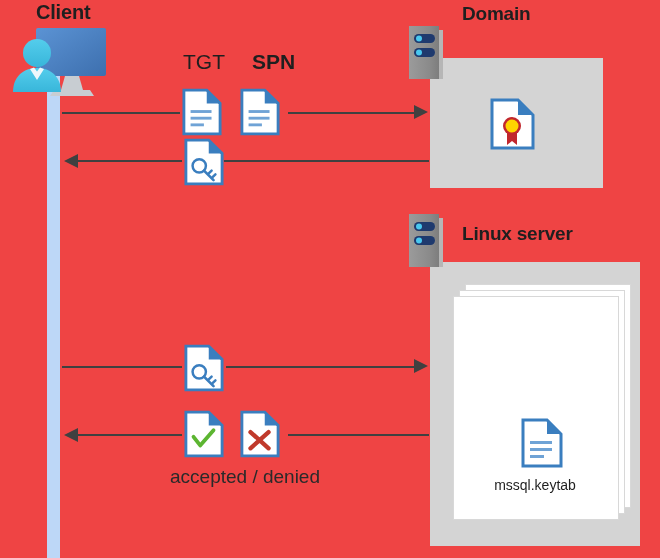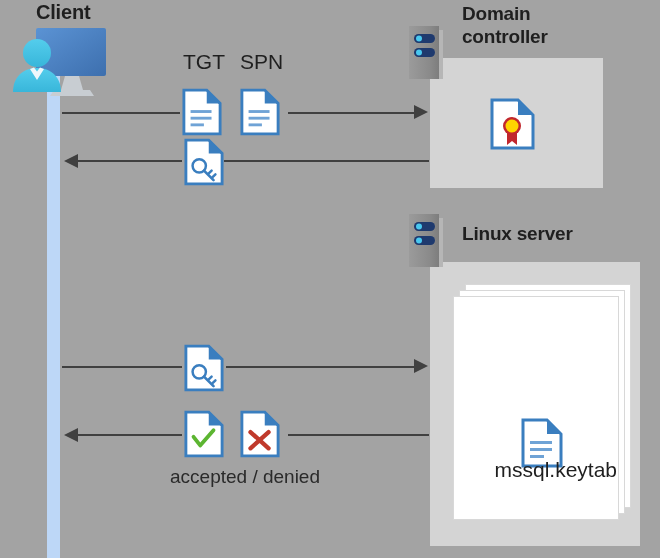--- a/index.html
+++ b/index.html
@@ -4,21 +4,21 @@
 <style>
   html, body {
     margin: 0;
     padding: 0;
     background: #ffffff;
   }
   #canvas {
     position: relative;
     width: 660px;
     height: 558px;
-    background: #a3a3a3;
+    background: #ef4444;
     font-family: "Liberation Sans", sans-serif;
     overflow: hidden;
   }
   .abs { position: absolute; }
 
   
   .title {
     font-weight: bold;
     color: #1f1f1f;
     font-size: 19px;
@@ -60,25 +60,25 @@
   .line {
     background: #404040;
     height: 2px;
   }
 
   .lbl {
     font-size: 21px;
     color: #1f1f1f;
   }
   #tgt-label { left: 183px; top: 50px; }
-  #spn-label { left: 240px; top: 50px; }
+  #spn-label { left: 252px; top: 50px; font-weight: bold; }
   #accepted-denied { left: 146px; top: 466px; font-size: 19px; color: #2a2a2a; margin-left: 24px; }
   #keytab-label {
-    top: 458px; left: 453px; width: 164px;
-    text-align: right; font-size: 21px; color: #1f1f1f;
+    top: 477px; left: 453px; width: 164px;
+    text-align: center; font-size: 14px; color: #1f1f1f;
   }
 </style>
 </head>
 <body>
 
 <div id="canvas">
 
   <div class="abs" id="client-lifeline"></div>
 
   <div class="abs" id="client-icon">
@@ -125,21 +125,20 @@
       <rect x="30" y="4" width="4" height="49" fill="#b6b6b6"></rect>
       <rect x="5" y="8" width="21" height="9" rx="4.5" fill="#1f3a6e"></rect>
       <circle cx="10" cy="12.5" r="3" fill="#49c8ef"></circle>
       <rect x="5" y="22" width="21" height="9" rx="4.5" fill="#1f3a6e"></rect>
       <circle cx="10" cy="26.5" r="3" fill="#49c8ef"></circle>
     </svg>
   </div>
 
   <div class="abs title" id="dc-title">
     <div>Domain</div>
-    <div>controller</div>
   </div>
 
   <div class="abs" style="left:490px; top:98px;">
     <svg width="45" height="52" viewBox="0 0 45 52">
       <path d="M2 2 h26 l15 15 v33 h-41 z" fill="#ffffff" stroke="#3a7ebf" stroke-width="3"></path>
       <path d="M28 2 v15 h15 z" fill="#3a7ebf"></path>
 
       <path d="M17 31 l0 16 l5 -4 l5 4 l0 -16 z" fill="#c1272d"></path>
       <circle cx="22" cy="28" r="9" fill="#c1272d"></circle>
       <circle cx="22" cy="28" r="6.5" fill="#ffd400"></circle>

